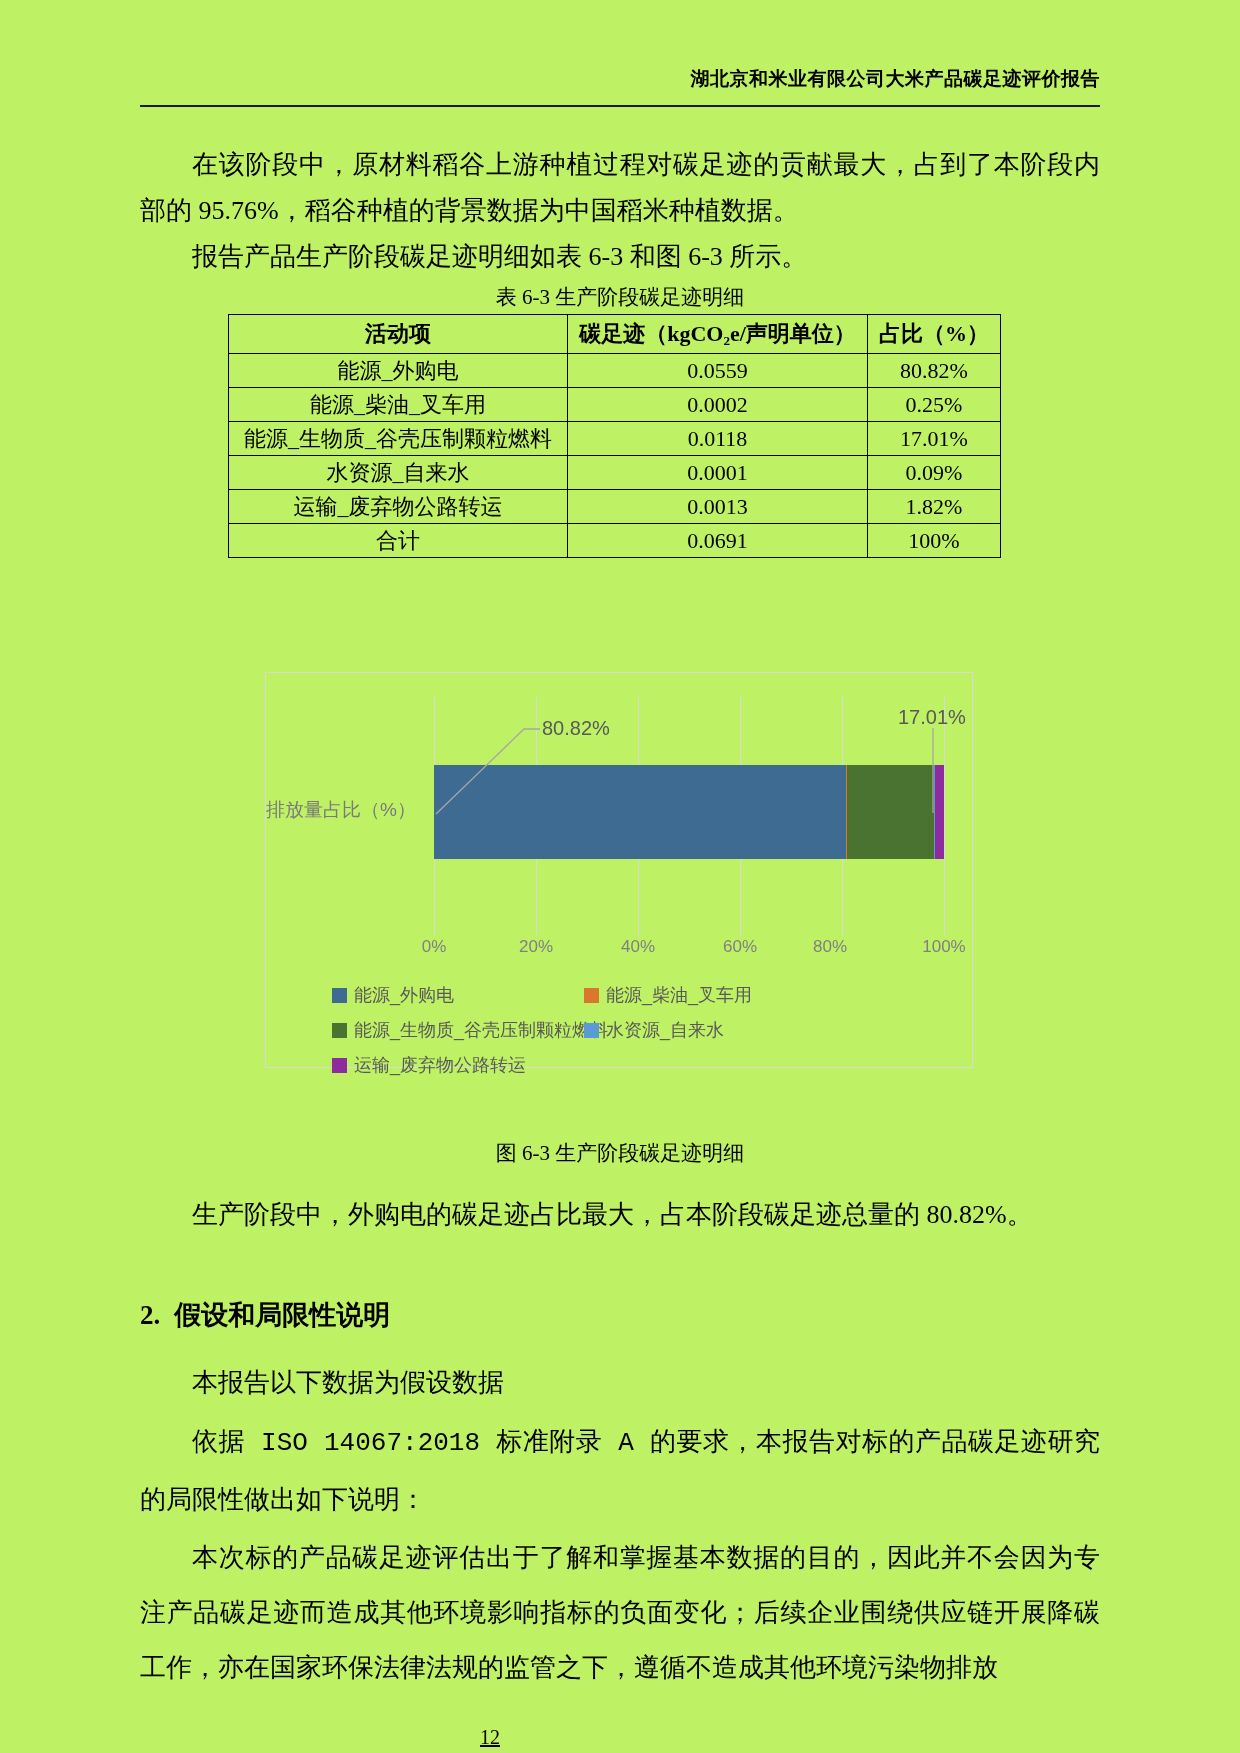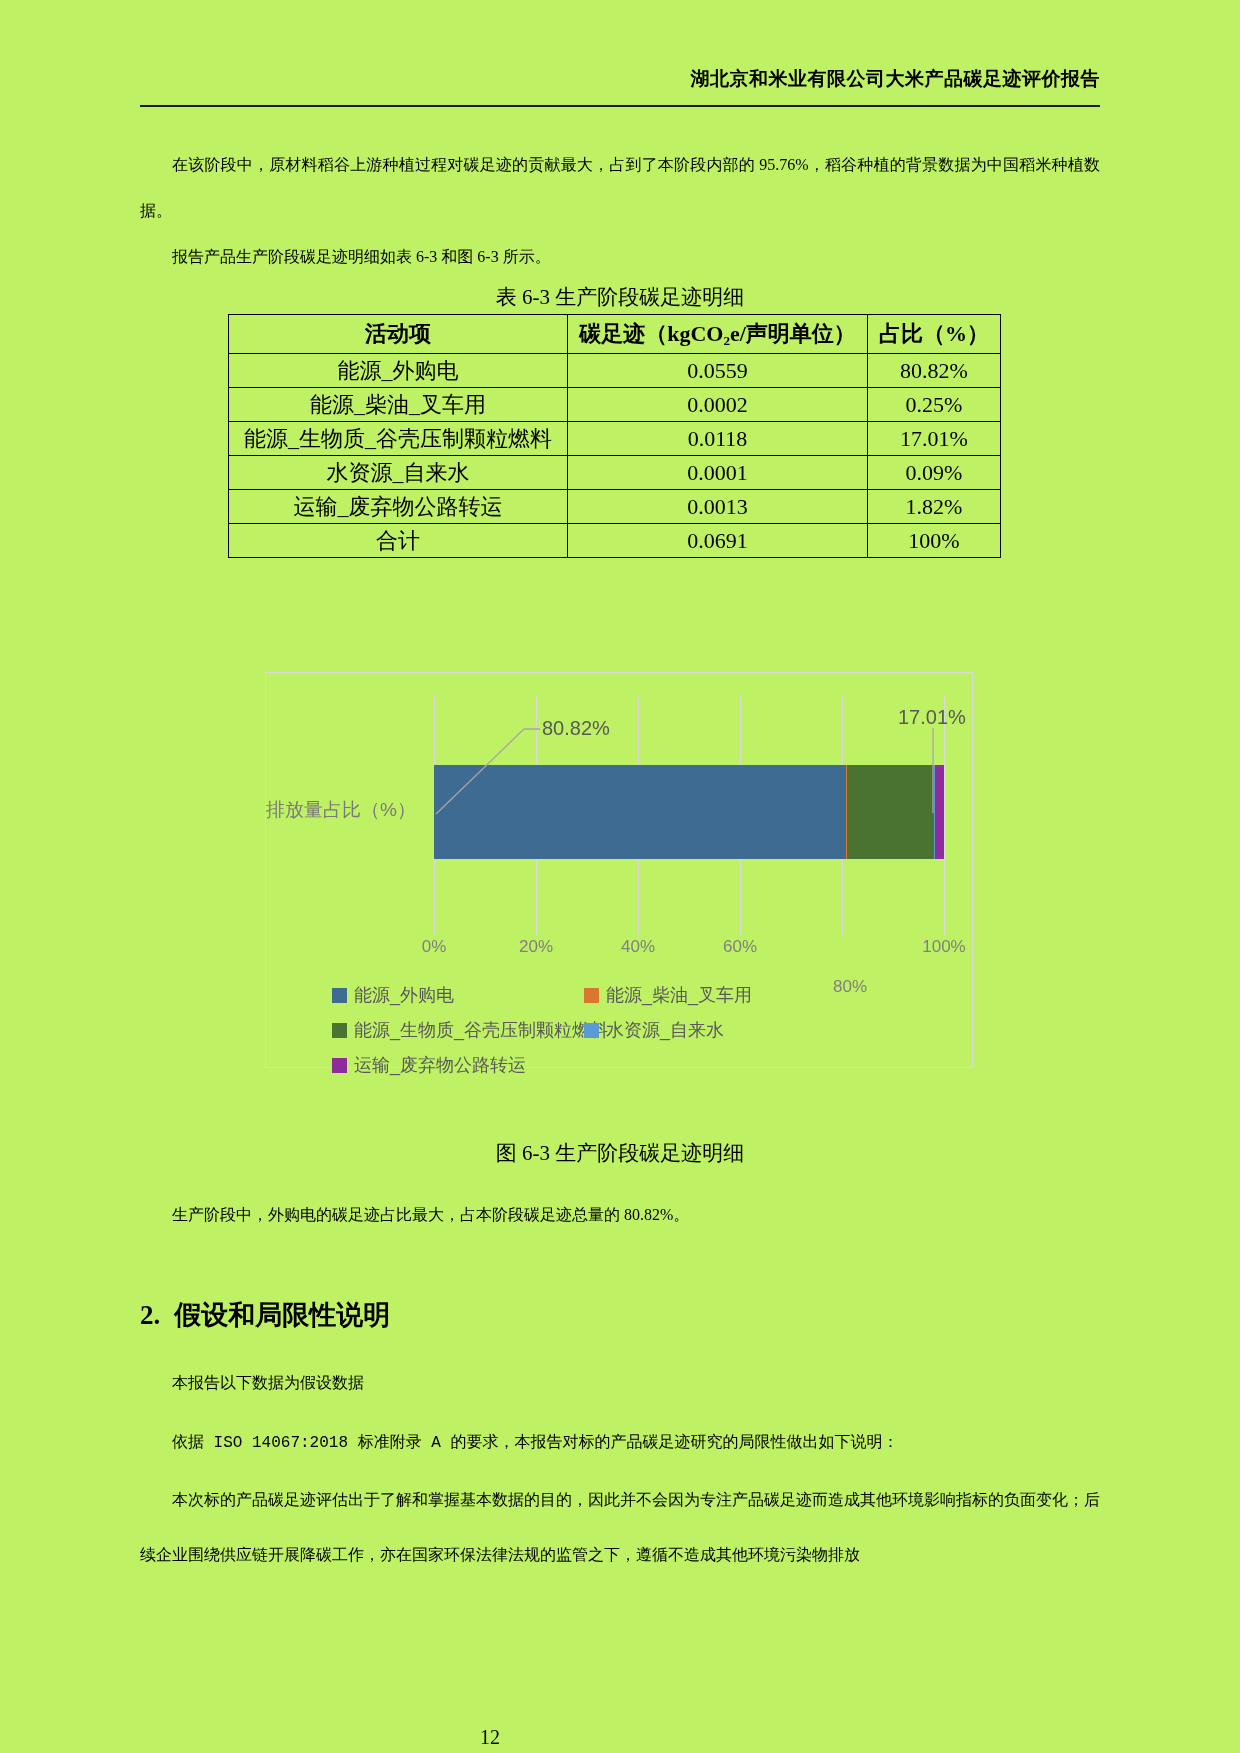--- a/index.html
+++ b/index.html
@@ -5,21 +5,21 @@
   html,body{margin:0;padding:0;background:#888;}
   .page{position:relative;width:1240px;height:1753px;background:#bef264;margin:0 auto;
         font-family:"Liberation Serif","DejaVu Serif",serif;color:#000;overflow:hidden;padding-left:29px;}
 
   
   .doc-header{position:absolute;left:140px;top:66px;width:960px;text-align:right;
     font-family:"Liberation Sans","DejaVu Sans",sans-serif;font-size:19px;font-weight:700;
     letter-spacing:.5px;padding-bottom:13px;border-bottom:2px solid #1b1b1b;}
 
   .content{position:absolute;left:140px;top:142px;width:960px;}
-  .para{font-size:16px;line-height:46px;text-align:justify;}
+  .para{font-size:26px;line-height:46px;text-align:justify;}
   .indent{text-indent:2em;}
 
   
   .table-caption{text-align:center;font-size:21px;line-height:26px;margin-top:4px;}
   table.cf{border-collapse:collapse;margin:4px 0 0 88px;width:772px;font-size:22px;table-layout:fixed;}
   table.cf col.c1{width:339px} table.cf col.c2{width:300px} table.cf col.c3{width:133px}
   table.cf th,table.cf td{border:1.5px solid #000;text-align:center;padding:0;}
   table.cf th{height:38px;font-weight:700;}
   table.cf td{height:33px;}
 
@@ -41,21 +41,21 @@
 
   .fig-caption{text-align:center;font-size:21px;line-height:26px;margin-top:72px;}
   .p3{margin-top:26px;}
   .section-heading{margin-top:58px;font-size:27px;font-weight:700;line-height:38px;
     font-family:"Liberation Sans","DejaVu Sans",sans-serif;}
   .section-heading .num{margin-right:14px;font-family:"Liberation Serif","DejaVu Serif",serif;}
   .p4{margin-top:26px;}
   .p5{margin-top:12px;}
   .p6{margin-top:8px;line-height:58px;font-family:Liberation Mono, monospace;}
   .p7{margin-top:0;line-height:55px;}
-  .page-num{position:absolute;left:0;top:1726px;width:980px;text-align:center;font-size:20px;}
+  .page-num{position:absolute;left:0;top:1726px;width:980px;text-align:center;font-size:20px;text-decoration:underline;}
 </style>
 </head>
 <body>
 
 <div class="page">
 
   <div class="doc-header">湖北京和米业有限公司大米产品碳足迹评价报告</div>
 
   <div class="content">
 
@@ -115,21 +115,21 @@
       <div>
           <div class="gridline" style="left: 167.5px;"></div>
           <div class="tick-label" style="left: 136px;">0%</div>
           <div class="gridline" style="left: 269.5px;"></div>
           <div class="tick-label" style="left: 238px;">20%</div>
           <div class="gridline" style="left: 371.5px;"></div>
           <div class="tick-label" style="left: 340px;">40%</div>
           <div class="gridline" style="left: 473.5px;"></div>
           <div class="tick-label" style="left: 442px;">60%</div>
           <div class="gridline" style="left: 575.5px;"></div>
-          <div class="tick-label" style="left: 552px; margin-top: 40px;">80%</div>
+          <div class="tick-label" style="left: 532px;">80%</div>
           <div class="gridline" style="left: 677.5px;"></div>
           <div class="tick-label" style="left: 646px;">100%</div>
         </div>
       <div class="stacked-bar">
           <div class="seg" style="width: 412.182px; background: rgb(62, 107, 146);"></div>
           <div class="seg" style="width: 1.275px; background: rgb(217, 120, 45);"></div>
           <div class="seg" style="width: 86.751px; background: rgb(74, 114, 49);"></div>
           <div class="seg" style="width: 0.459px; background: rgb(91, 155, 213);"></div>
           <div class="seg" style="width: 9.282px; background: rgb(142, 44, 158);"></div>
         </div>

